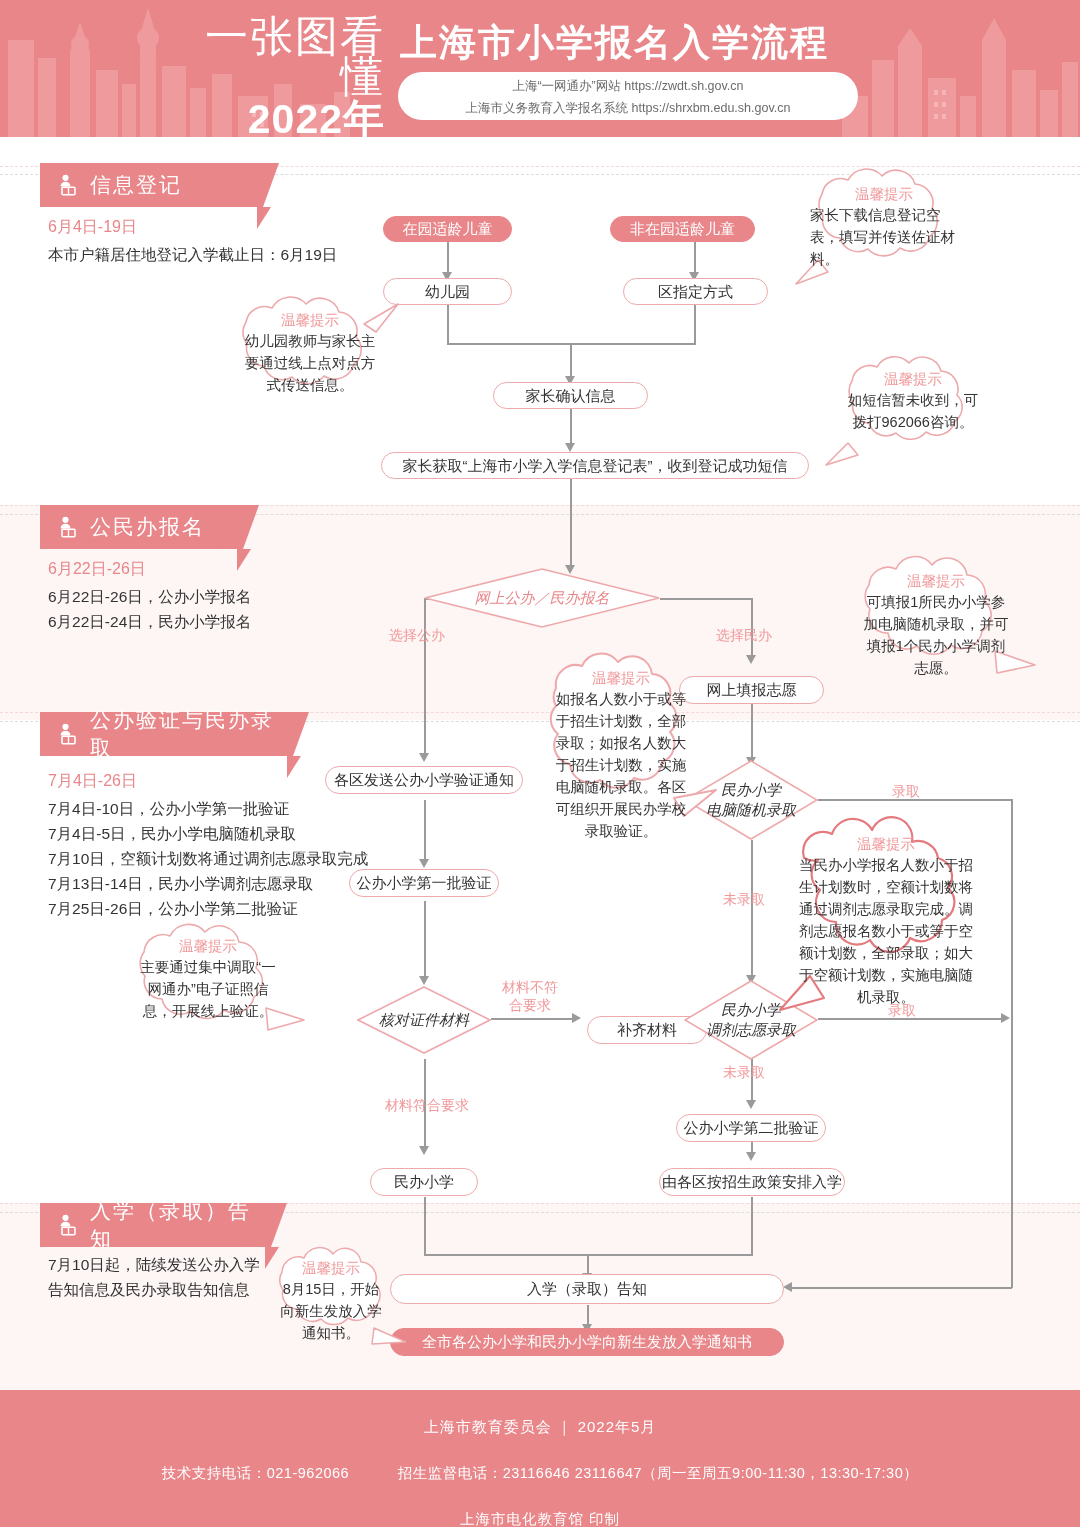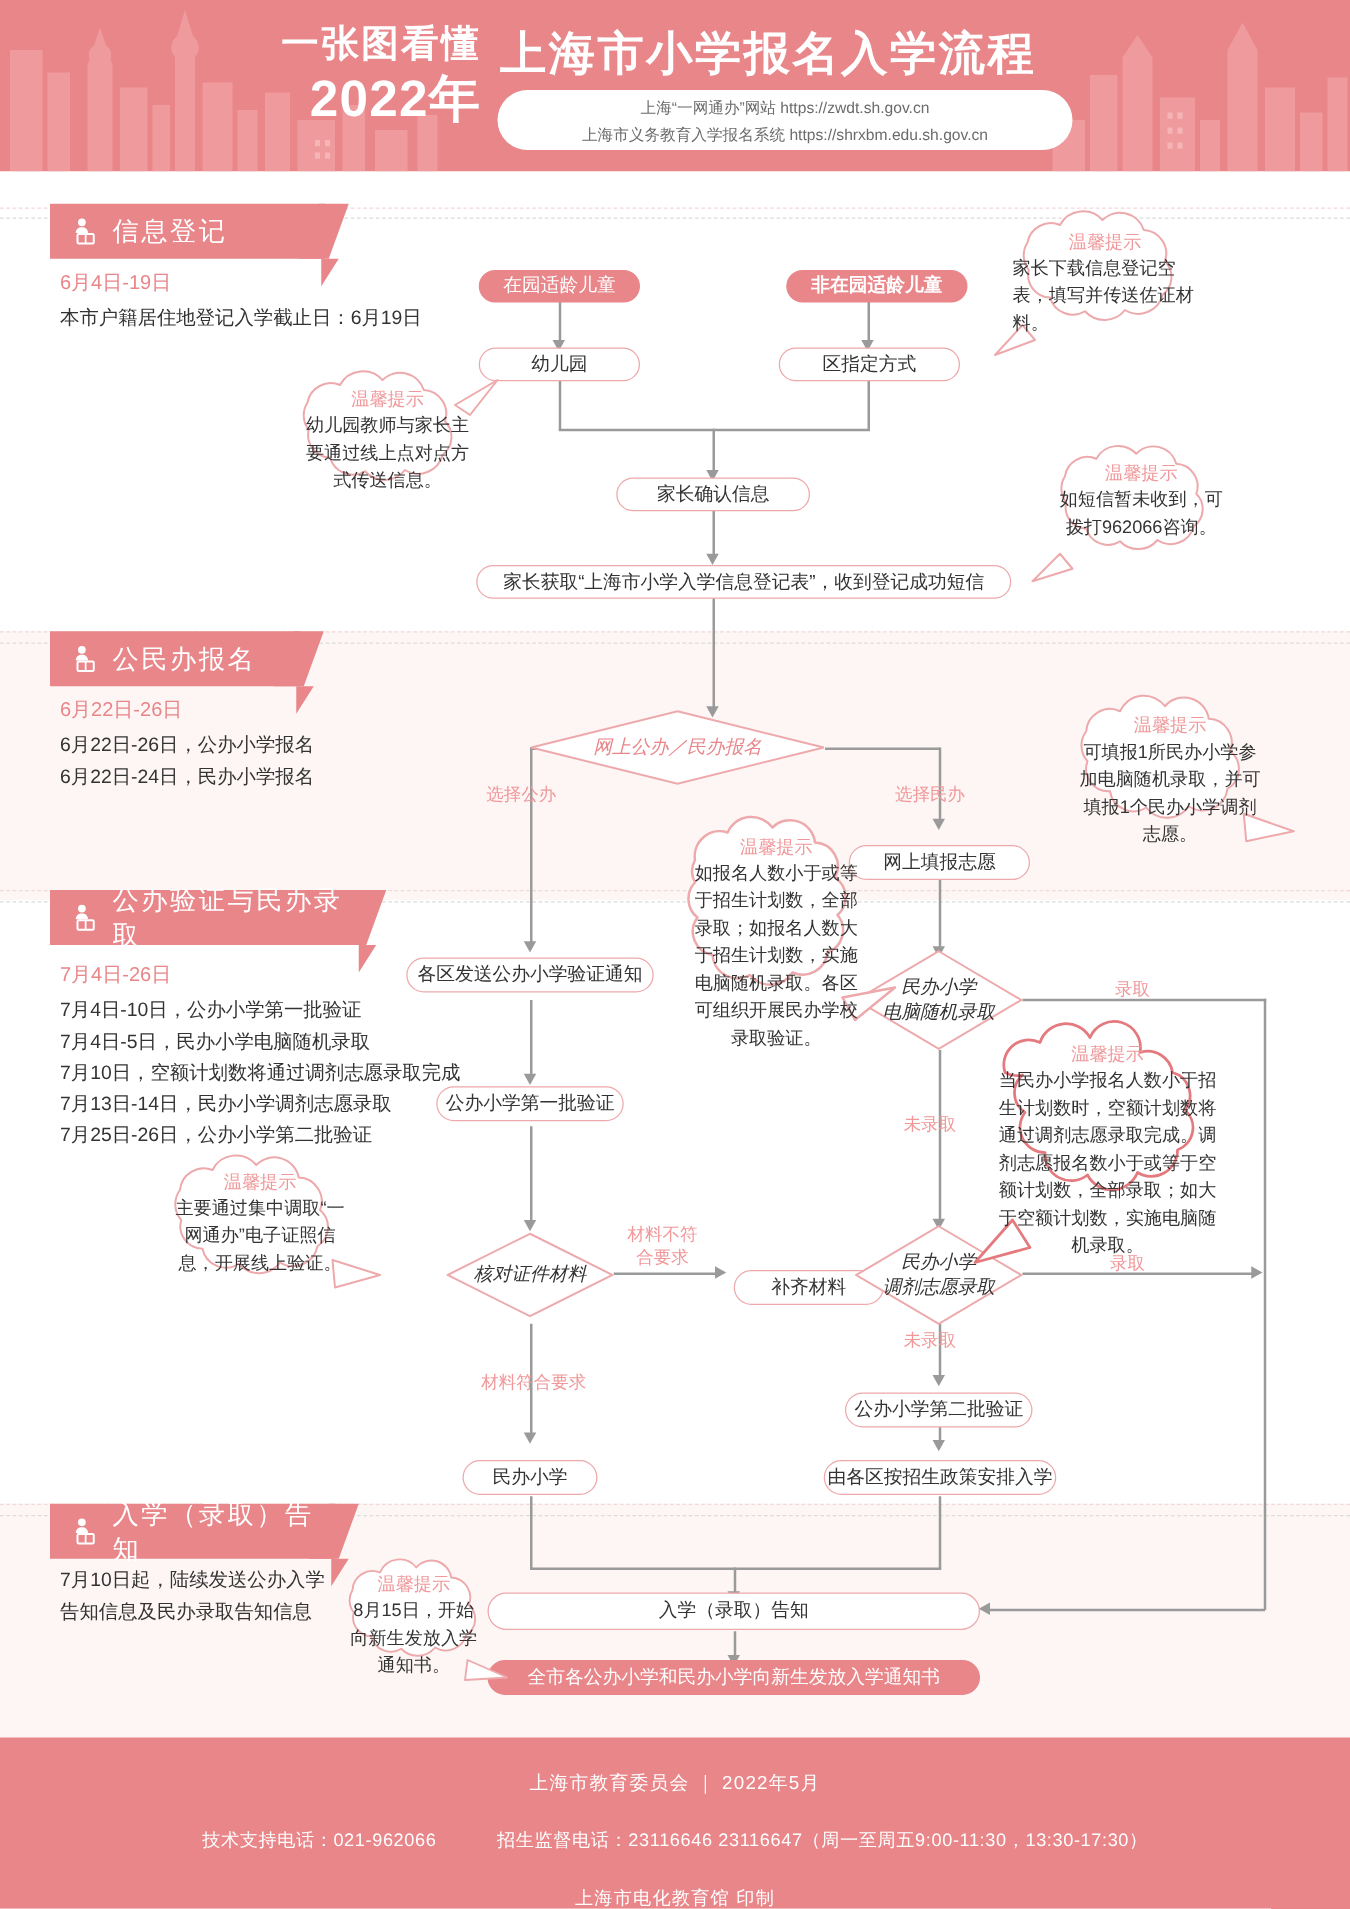--- a/index.html
+++ b/index.html
@@ -9,21 +9,21 @@
     background:#ffffff;overflow:hidden;
   }
   #page{position:relative;width:1080px;height:1527px;background:#fff;}
 
   
   .header{position:absolute;left:0;top:0;width:1080px;height:137px;
     background:#e8868a;overflow:hidden;}
   .skyline{position:absolute;top:0;left:0;width:1080px;height:137px;}
   .hdr-left{position:absolute;left:185px;top:16px;width:200px;text-align:right;
     color:#fff;}
-  .hdr-l1{font-size:30px;letter-spacing:2px;line-height:40px;font-weight:bold;}
+  .hdr-l1{font-size:43px;letter-spacing:2px;line-height:40px;font-weight:normal;}
   .hdr-l2{font-size:41px;line-height:46px;letter-spacing:1px;font-weight:bold;}
   .hdr-title{position:absolute;left:400px;top:20px;color:#fff;font-size:37px;
     font-weight:bold;letter-spacing:2px;line-height:46px;}
   .hdr-urlbox{position:absolute;left:398px;top:72px;width:460px;height:48px;
     background:#fff;border-radius:24px;text-align:center;color:#6b6b6b;
     font-size:12.5px;line-height:22px;padding-top:3px;box-sizing:border-box;}
   .hdr-urlbox div{white-space:nowrap;}
 
   
   .band{position:absolute;left:0;width:1080px;}
@@ -300,21 +300,21 @@
   <div class="ln lnv" style="left:587px;top:1254px;height:22px;"></div>
   <div class="arw arw-d" style="left:582px;top:1273px;"></div>
 
   <div class="ln lnh" style="left:790px;top:1287px;width:222px;"></div>
   <div class="arw arw-l" style="left:783px;top:1282px;"></div>
 
   <div class="ln lnv" style="left:587px;top:1305px;height:22px;"></div>
   <div class="arw arw-d" style="left:582px;top:1324px;"></div>
 
   <div class="node node-solid" style="left:383px;top:216px;width:129px;height:26px;">在园适龄儿童</div>
-  <div class="node node-solid" style="left:629px;top:216px;width:145px;height:26px;font-weight:bold;">非在园适龄儿童</div>
+  <div class="node node-solid" style="left:610px;top:216px;width:145px;height:26px;">非在园适龄儿童</div>
 
   <div class="node node-outline" style="left:383px;top:278px;width:129px;height:27px;">幼儿园</div>
   <div class="node node-outline" style="left:623px;top:278px;width:145px;height:27px;">区指定方式</div>
 
   <div class="node node-outline" style="left:493px;top:382px;width:155px;height:27px;">家长确认信息</div>
 
   <div class="node node-outline" style="left:381px;top:452px;width:428px;height:27px;">家长获取“上海市小学入学信息登记表”，收到登记成功短信</div>
 
   <div class="diamond pinktext" style="left:424px;top:568px;width:236px;height:60px;">
     <svg class="dshape" viewBox="0 0 236 60" preserveAspectRatio="none">

